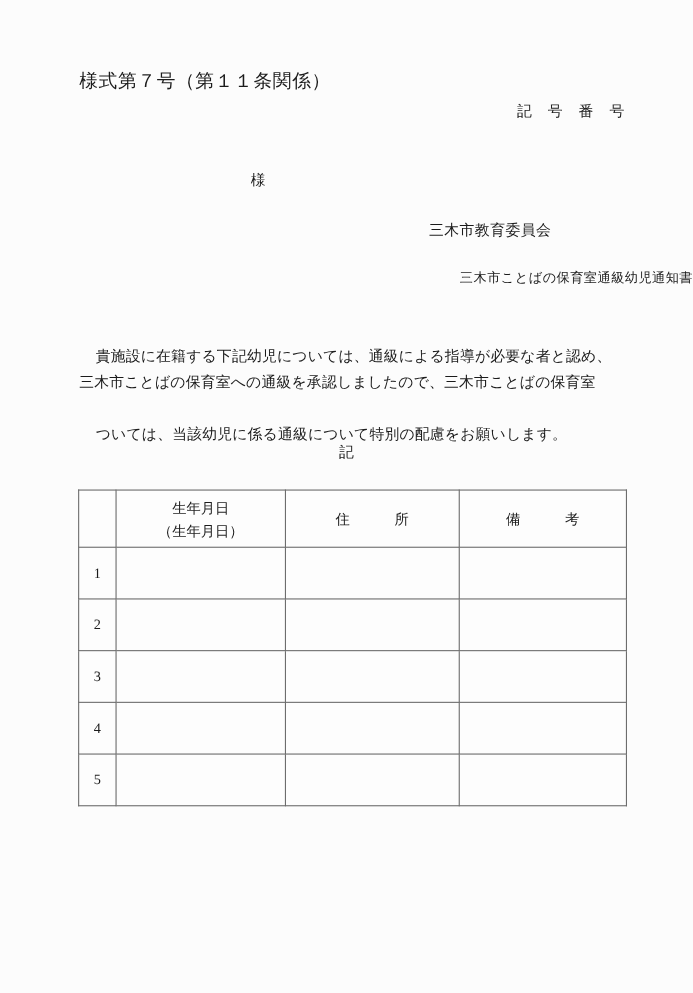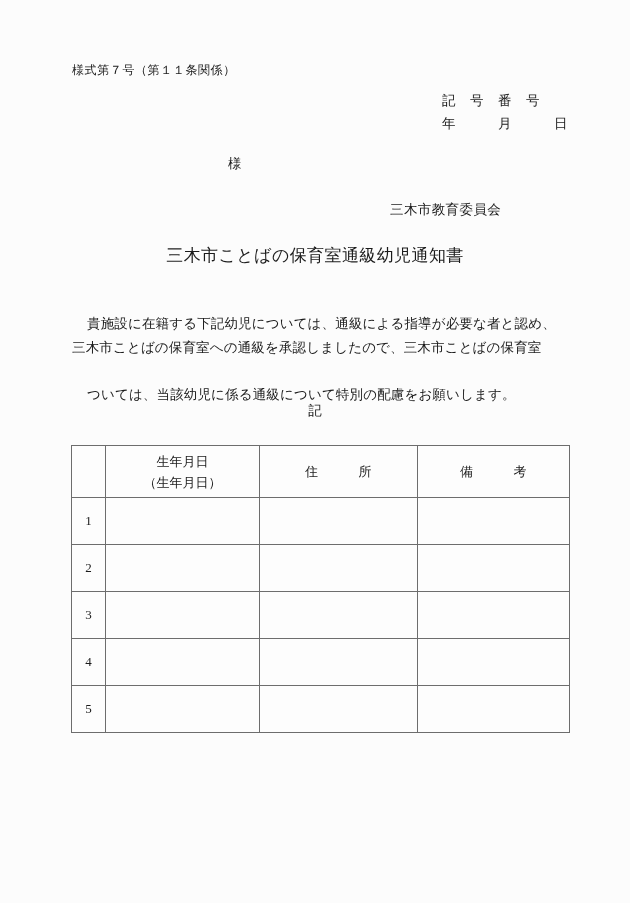--- a/index.html
+++ b/index.html
@@ -19,21 +19,21 @@
     width: 630px;
     height: 903px;
     box-sizing: border-box;
   }
 
   
   .form-number {
     position: absolute;
     left: 72px;
     top: 62px;
-    font-size: 12px;
+    font-size: 17px;
     letter-spacing: 0.6px;
     white-space: nowrap;
   }
 
   
   .doc-meta {
     position: absolute;
     right: 62px;
     top: 89px;
     text-align: left;
@@ -63,22 +63,22 @@
     letter-spacing: 0.4px;
     white-space: nowrap;
   }
 
   
   .doc-title {
     position: absolute;
     left: 0;
     right: 0;
     top: 244px;
-    text-align: center;
-    font-size: 17px;
+    text-align: right;
+    font-size: 12px;
     letter-spacing: 0.4px;
     white-space: nowrap;
   }
 
   
   .body-block {
     position: absolute;
     left: 72px;
     top: 288px;
     width: 492px;
@@ -153,21 +153,20 @@
 </style>
 </head>
 <body>
 
 <div class="page">
 
   <div class="form-number">様式第７号（第１１条関係）</div>
 
   <div class="doc-meta">
     <div class="meta-line">記　号　番　号</div>
-    <div class="meta-line">年　　　月　　　日</div>
   </div>
 
   <div class="addressee">様</div>
 
   <div class="issuer">三木市教育委員会</div>
 
   <div class="doc-title">三木市ことばの保育室通級幼児通知書</div>
 
   <div class="body-block">
     <div class="body-line indent">貴施設に在籍する下記幼児については、通級による指導が必要な者と認め、</div>

